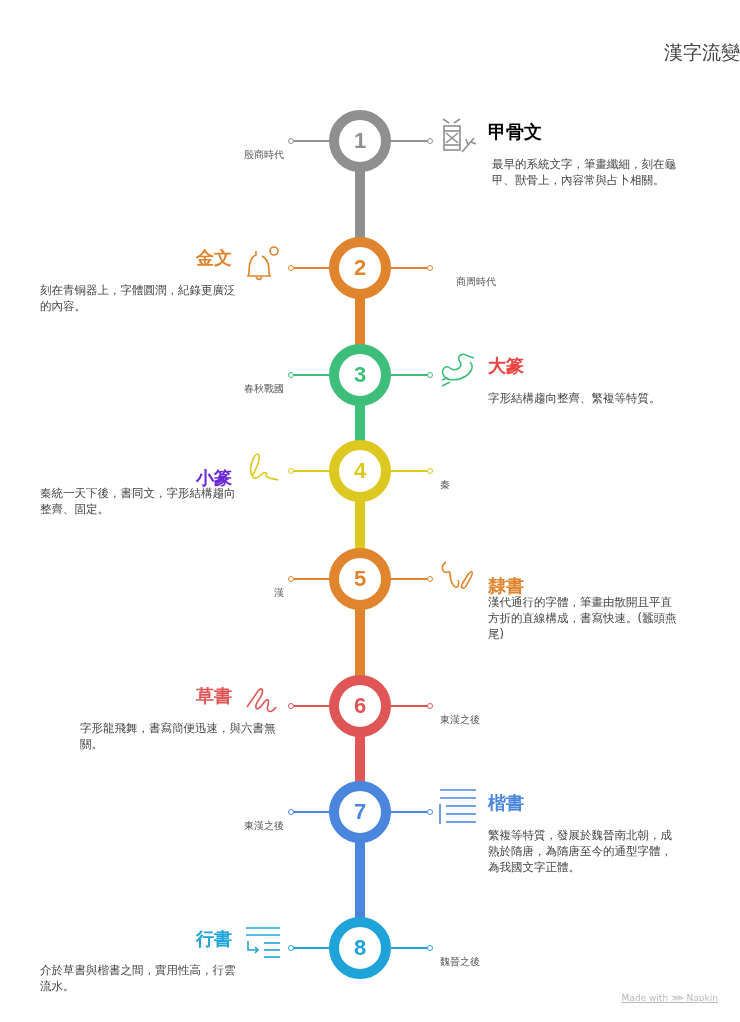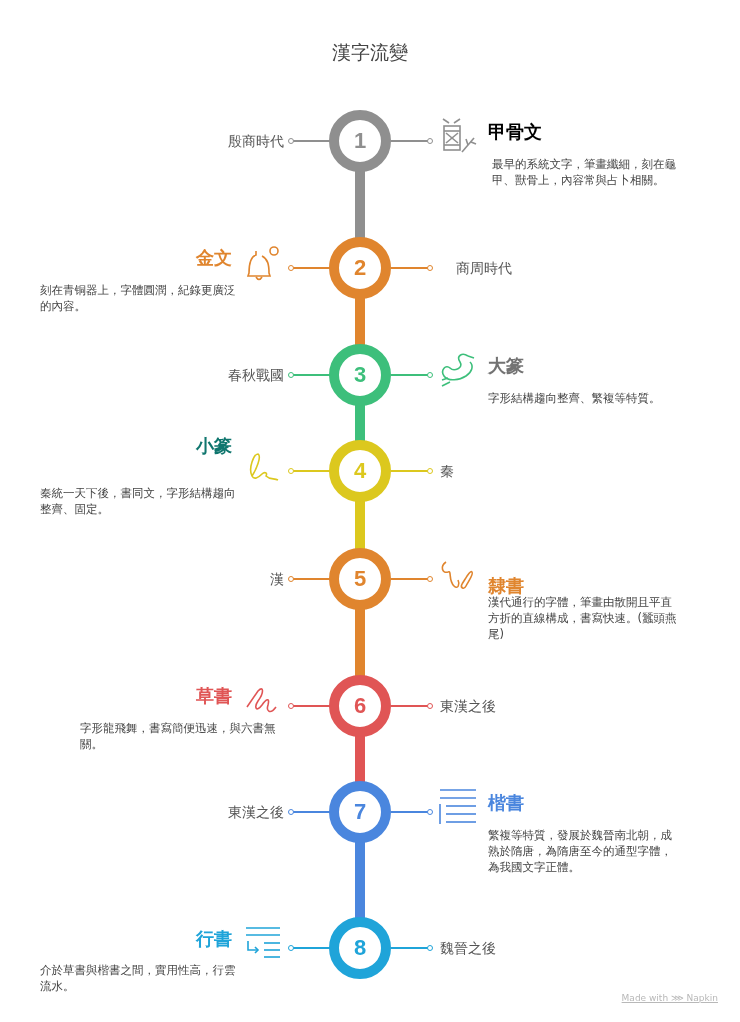--- a/index.html
+++ b/index.html
@@ -1,25 +1,25 @@
 <!DOCTYPE html>
 <html><head>
 <meta charset="utf-8">
 <style>
   html, body { margin:0; padding:0; }
   body { width:740px; height:1022px; background:#ffffff; position:relative; overflow:hidden;
          font-family:"DejaVu Sans","Liberation Sans",sans-serif; color:#444; }
-  .title { position:absolute; top:40px; left:0; width:740px; text-align:center; font-size:19px; color:#444; }
+  .title { position:absolute; top:40px; left:0; width:740px; text-align:right; font-size:19px; color:#444; }
   .spine { position:absolute; left:355px; width:10px; }
   .node { position:absolute; width:62px; height:62px; box-sizing:border-box; border-radius:50%;
           border:10px solid; background:#fff; display:flex; align-items:center; justify-content:center;
           font-family:"Liberation Sans","DejaVu Sans",sans-serif; font-weight:bold; font-size:22px; }
   .conn { position:absolute; height:2px; }
   .dot { position:absolute; width:6px; height:6px; box-sizing:border-box; border:1.5px solid; border-radius:50%; background:#fff; }
-  .era { position:absolute; font-size:14px; color:#555; white-space:nowrap; }
+  .era { position:absolute; font-size:10px; color:#555; white-space:nowrap;margin-top:15px; }
   .era.left { text-align:right; }
   .heading { position:absolute; font-size:18px; font-weight:bold; white-space:nowrap; }
   .desc { position:absolute; font-size:11.5px; line-height:16px; color:#444; }
   .icon { position:absolute; }
   .footer { position:absolute; right:22px; top:993px; font-size:9px; color:#b8b8b8;text-decoration:underline; }
 </style>
 </head>
 <body>
 
 <div class="title">漢字流變</div>
@@ -76,35 +76,35 @@
   <div class="dot" style="left:288px;top:372px;border-color:#3dbf7b;"></div>
   <div class="conn" style="left:391px;top:374px;width:38px;background:#3dbf7b;"></div>
   <div class="dot" style="left:427px;top:372px;border-color:#3dbf7b;"></div>
   <div class="node" style="left:329px;top:344px;border-color:#3dbf7b;color:#3dbf7b;">3</div>
   <div class="era left" style="right:456px;top:367px;">春秋戰國</div>
   <svg class="icon" style="left:438px;top:350px;" width="42" height="42" viewBox="0 0 42 42" fill="none" stroke="#3dbf7b" stroke-width="1.6">
     <path d="M30 6 C24 2 18 6 22 12 C26 18 16 22 12 18 C8 14 2 20 6 26 C10 32 22 30 28 26 C34 22 36 16 32 12"></path>
     <path d="M30 6 L36 8"></path>
     <path d="M4 30 L10 28 M4 36 L12 32"></path>
   </svg>
-  <div class="heading" style="left:488px;top:354px;color:#737373;">大篆</div>
+  <div class="heading" style="left:488px;top:354px;color:#ef4444;">大篆</div>
   <div class="desc" style="left:488px;top:390px;width:220px;">字形結構趨向整齊、繁複等特質。</div>
 </div>
 
 <div>
   <div class="conn" style="left:292px;top:470px;width:38px;background:#dcc81e;"></div>
   <div class="dot" style="left:288px;top:468px;border-color:#dcc81e;"></div>
   <div class="conn" style="left:391px;top:470px;width:38px;background:#dcc81e;"></div>
   <div class="dot" style="left:427px;top:468px;border-color:#dcc81e;"></div>
   <div class="node" style="left:329px;top:440px;border-color:#dcc81e;color:#dcc81e;">4</div>
   <div class="era" style="left:440px;top:463px;">秦</div>
   <svg class="icon" style="left:244px;top:450px;" width="40" height="36" viewBox="0 0 40 36" fill="none" stroke="#dcc81e" stroke-width="1.6">
     <path d="M8 26 C4 18 10 4 14 4 C18 6 12 20 8 26 C10 30 14 28 18 24 C20 22 24 22 22 26 C26 30 30 28 34 30"></path>
   </svg>
-  <div class="heading" style="right:508px;top:434px;color:#0f766e;">小篆</div>
+  <div class="heading" style="right:508px;top:466px;color:#6d28d9;">小篆</div>
   <div class="desc" style="left:40px;top:485px;width:200px;">秦統一天下後，書同文，字形結構趨向整齊、固定。</div>
 </div>
 
 <div>
   <div class="conn" style="left:292px;top:578px;width:38px;background:#e0852e;"></div>
   <div class="dot" style="left:288px;top:576px;border-color:#e0852e;"></div>
   <div class="conn" style="left:391px;top:578px;width:38px;background:#e0852e;"></div>
   <div class="dot" style="left:427px;top:576px;border-color:#e0852e;"></div>
   <div class="node" style="left:329px;top:548px;border-color:#e0852e;color:#e0852e;">5</div>
   <div class="era left" style="right:456px;top:571px;">漢</div>

